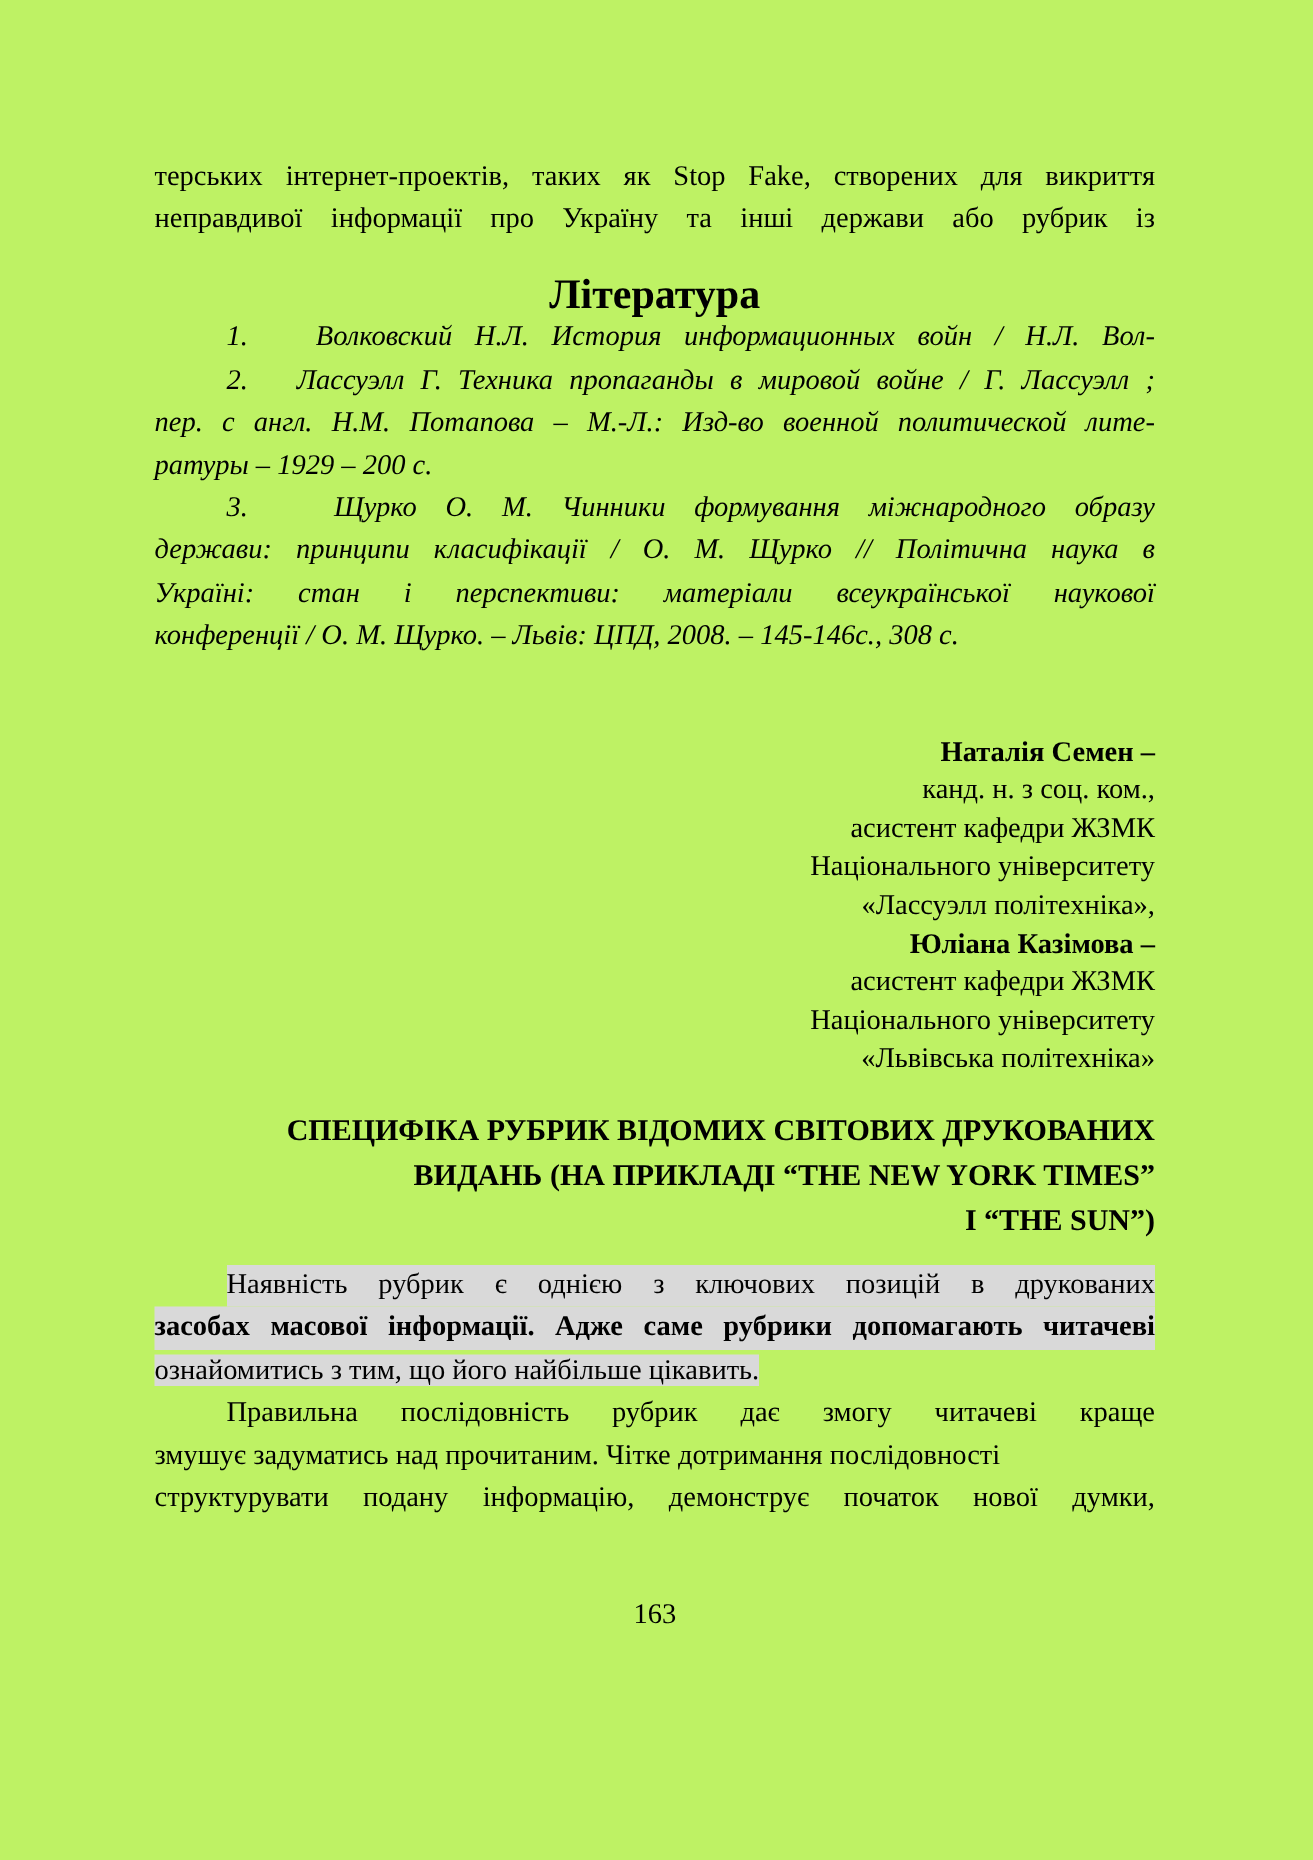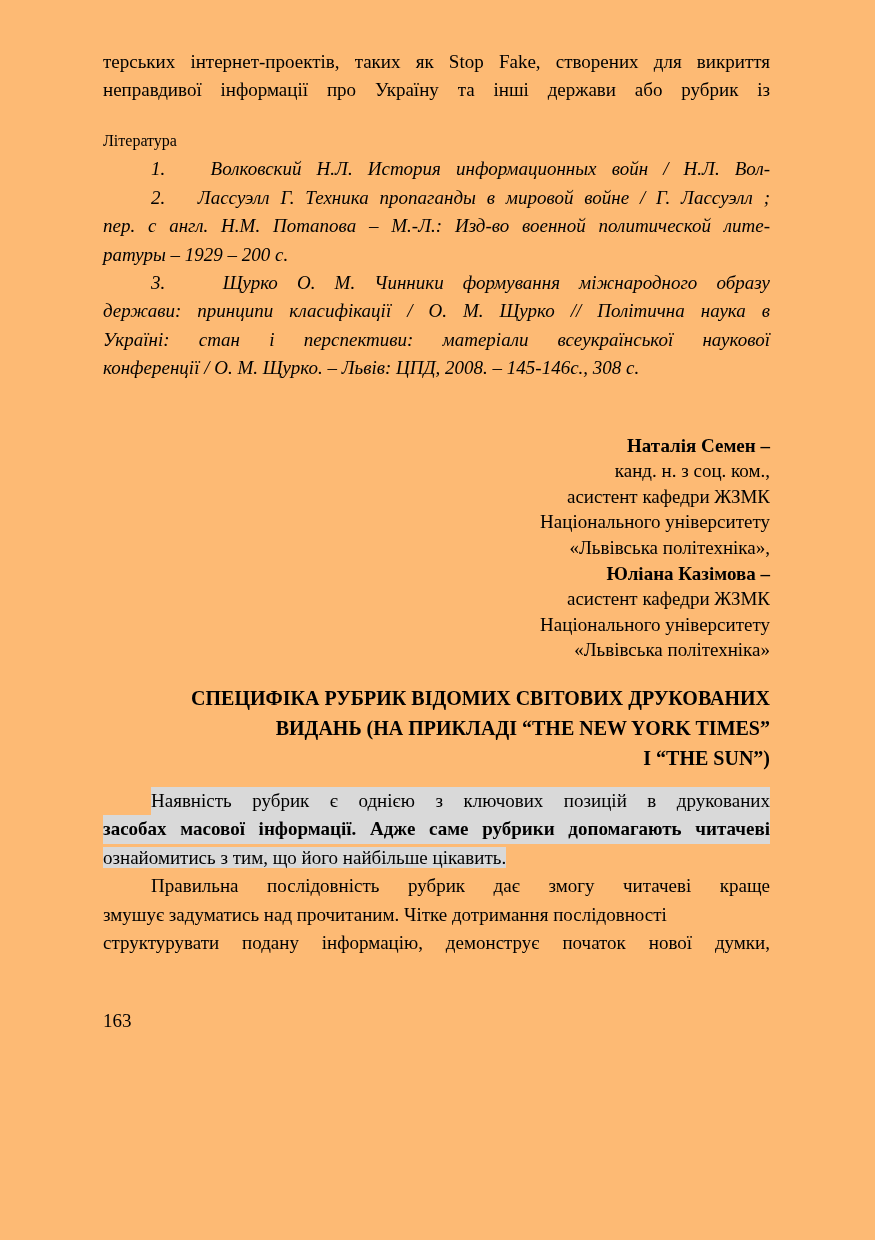--- a/index.html
+++ b/index.html
@@ -1,38 +1,39 @@
 <!DOCTYPE html>
 <html><head>
 <meta charset="utf-8">
 <style>
   html, body { margin: 0; padding: 0; background: #e8e8e8; }
   .page {
     position: relative;
     width: 875px;
     min-height: 1240px;
     margin: 0 auto;
-    background: #fdba74;
+    background: #bef264;
     box-sizing: border-box;
-    padding: 48px 105px 0 103px;
+    padding: 104px 105px 0 103px;
     font-family: "Liberation Serif", serif;
     font-size: 19px;
     color: #000000;
   }
   .line {
     line-height: 28.4px;
     text-align: justify;
     text-align-last: justify;
     white-space: normal;
   }
   .line.last { text-align-last: left; }
   .indent { padding-left: 48px; }
   .ref-heading {
-    font-weight: normal;
-    font-size: 16px;
+    font-weight: bold;
+    font-size: 28px;
+    text-align: center;
     line-height: 28.5px;
     margin: 22px 0 0 0;
   }
   .refs { font-style: italic; }
   .authors {
     margin-top: 50px;
     text-align: right;
     line-height: 25.6px;
   }
   .author-name { font-weight: bold; }
@@ -42,21 +43,21 @@
     text-align: right;
     line-height: 30px;
     margin: 20px 0 0 0;
   }
   .para.lead { margin-top: 14px; }
   .hl-first { background-color: #d9d9d9; background-clip: content-box; }
   .hl { background-color: #d9d9d9; font-weight: bold; }
   .hl-span { background-color: #d9d9d9; }
   .page-number {
     margin-top: 50px;
-    text-align: left;
+    text-align: center;
     font-size: 19px;
     line-height: 28px;
   }
 </style>
 </head>
 <body>
 
 <div class="page">
 
   <div class="para">
@@ -81,21 +82,21 @@
       <div class="line">Україні: стан і перспективи: матеріали всеукраїнської наукової</div>
       <div class="line last">конференції / О. М. Щурко. – Львів: ЦПД, 2008. – 145-146с., 308 с.</div>
     </div>
   </div>
 
   <div class="authors">
     <div class="author-name">Наталія Семен –</div>
     <div class="author-line">канд. н. з соц. ком.,</div>
     <div class="author-line">асистент кафедри ЖЗМК</div>
     <div class="author-line">Національного університету</div>
-    <div class="author-line">«Львівська політехніка»,</div>
+    <div class="author-line">«Лассуэлл політехніка»,</div>
     <div class="author-name">Юліана Казімова –</div>
     <div class="author-line">асистент кафедри ЖЗМК</div>
     <div class="author-line">Національного університету</div>
     <div class="author-line">«Львівська політехніка»</div>
   </div>
 
   <div class="title">
     <div class="title-line">СПЕЦИФІКА РУБРИК ВІДОМИХ СВІТОВИХ ДРУКОВАНИХ</div>
     <div class="title-line">ВИДАНЬ (НА ПРИКЛАДІ “THE NEW YORK TIMES”</div>
     <div class="title-line">І “THE SUN”)</div>

